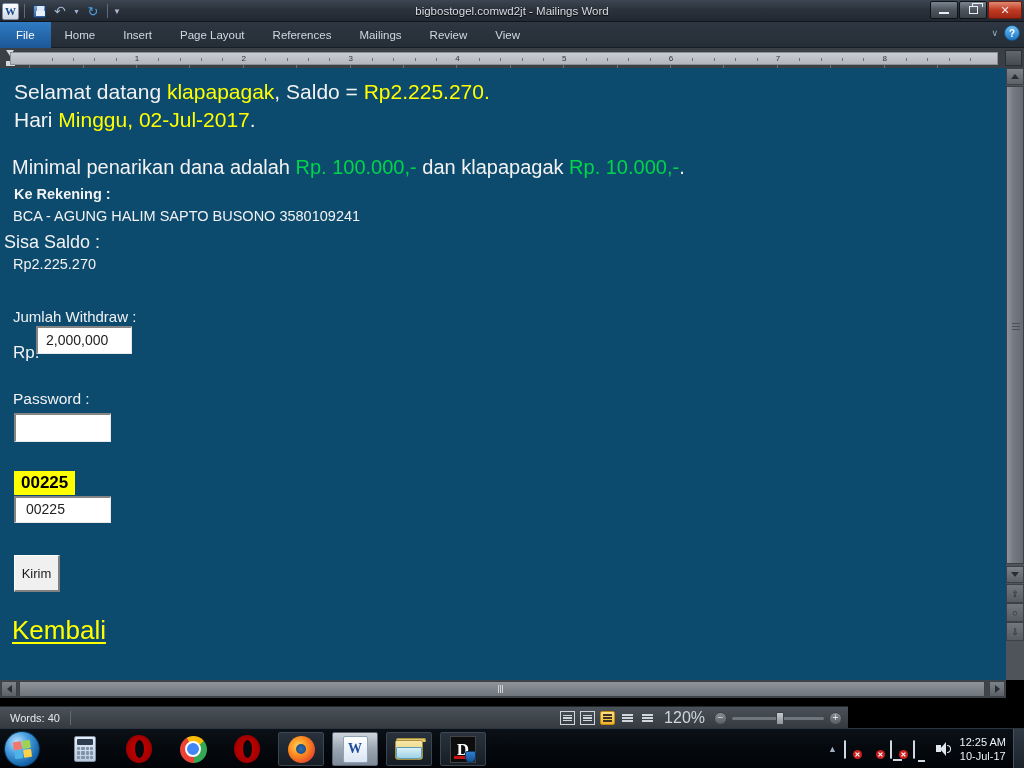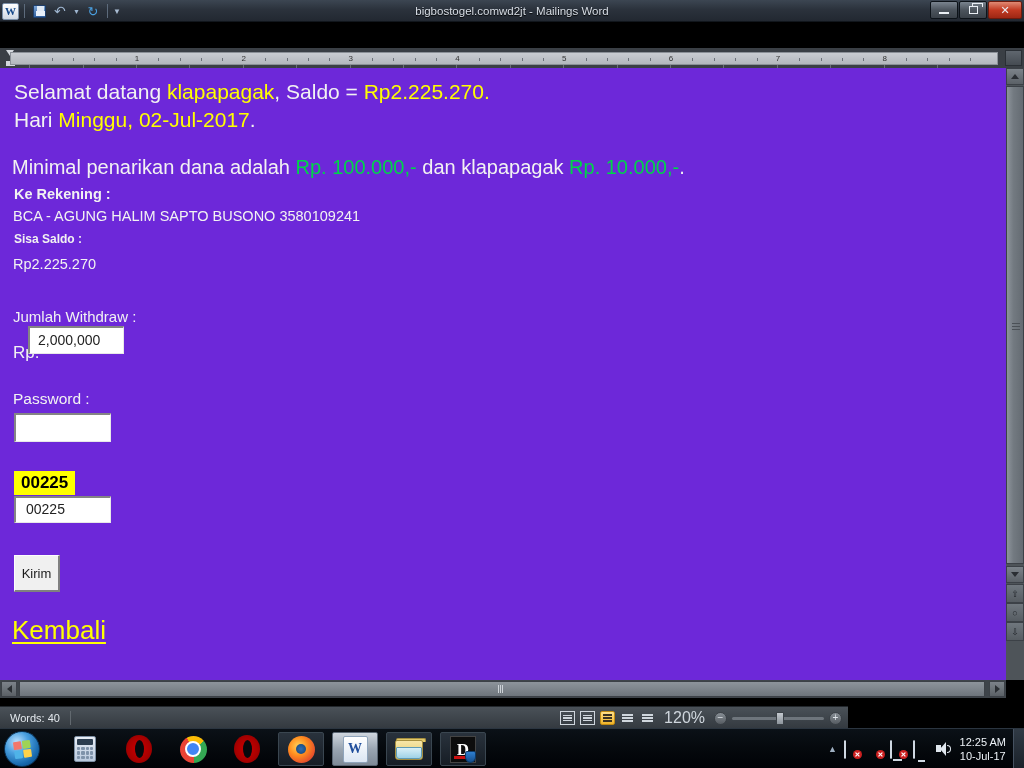--- a/index.html
+++ b/index.html
@@ -104,47 +104,47 @@
     background:linear-gradient(180deg,#5f666e,#454b52); border:1px solid #2a2f35;
   }
 
   
   .docarea {
     position:absolute; left:0; top:68px; width:1006px; height:612px;
     background:#333333; overflow:hidden;
   }
   .page {
     position:absolute; left:0; top:0; width:1006px; height:612px;
-    background:#6d28d9; color:#f2f2f2;
+    background:#0c4a6e; color:#f2f2f2;
     font-family:"Liberation Sans", sans-serif;
   }
   .line { position:absolute; white-space:pre; }
   .y  { color:#ffff00; }
   .g  { color:#00d44a;text-align:right; }
   .hl-yellow { background:#ffff00; color:#000; font-weight:bold; }
 
   .l1 { left:14px; top:12px;  font-size:21px; }
   .l2 { left:14px; top:40px;  font-size:21px; }
   .l3 { left:12px; top:88px;  font-size:20px; }
   .l4 { left:14px; top:118px; font-size:14.5px; font-weight:bold; }
   .l5 { left:13px; top:140px; font-size:14.5px; }
-  .l6 { left:14px; top:164px; font-size:12px; font-weight:bold; }
+  .l6 { left:4px; top:164px; font-size:18px; font-weight:normal; }
   .l7 { left:13px; top:188px; font-size:14.5px; }
   .l8 { left:13px; top:240px; font-size:15px; }
   .rp { left:13px; top:275px; font-size:17px; }
   .l9 { left:13px; top:322px; font-size:15.5px; }
   .capbox { left:14px; top:403px; font-size:17px; padding:2px 7px; }
 
   .inp {
     position:absolute; background:#ffffff; color:#222;
     border-top:2px solid #848484; border-left:2px solid #848484;
     border-right:1.5px solid #e8e8e8; border-bottom:1.5px solid #e8e8e8;
     font-family:"Liberation Sans", sans-serif;
   }
-  .inp-amount { left:28px; top:258px; width:96px; height:28px; font-size:14px; padding:4px 0 0 8px; }
+  .inp-amount { left:36px; top:258px; width:96px; height:28px; font-size:14px; padding:4px 0 0 8px; }
   .inp-pass   { left:14px; top:345px; width:97px; height:29px; }
   .inp-cap    { left:14px; top:428px; width:97px; height:27px; font-size:14px; padding:3px 0 0 10px; }
 
   .kirim {
     position:absolute; left:14px; top:487px; width:46px; height:37px;
     background:#f0f0f0; color:#1a1a1a; font-size:13px;
     border-top:1.5px solid #fdfdfd; border-left:1.5px solid #fdfdfd;
     border-right:2px solid #808080; border-bottom:2px solid #808080;
     display:flex; align-items:center; justify-content:center;
     font-family:"Liberation Sans", sans-serif;
@@ -394,20 +394,36 @@
       <div class="wc">
           <div class="bar"></div>
         </div>
       <div class="wc">
           <div class="sq"></div>
         </div>
       <div class="wc close">✕</div>
     </div>
   </div>
 
+  <div class="ribbon">
+    <div class="tabs">
+      <div class="tab file">File</div>
+      <div class="tab">Home</div>
+      <div class="tab">Insert</div>
+      <div class="tab">Page Layout</div>
+      <div class="tab">References</div>
+      <div class="tab">Mailings</div>
+      <div class="tab">Review</div>
+      <div class="tab">View</div>
+    </div>
+    <div class="ribbon-right">
+      <span class="chev">∨</span>
+      <span class="helpbtn">?</span>
+    </div>
+  </div>
 
   <div class="ruler-wrap">
     <div class="indent-l"></div>
     <div class="ruler" id="ruler">
         <span class="rtick" style="left: 40.5881px;"></span>
         <span class="rtick" style="left: 61.9503px;"></span>
         <span class="rtick" style="left: 83.3124px;"></span>
         <span class="rtick" style="left: 104.675px;"></span>
         <span class="rtick" style="left: 147.399px;"></span>
         <span class="rtick" style="left: 168.761px;"></span>

